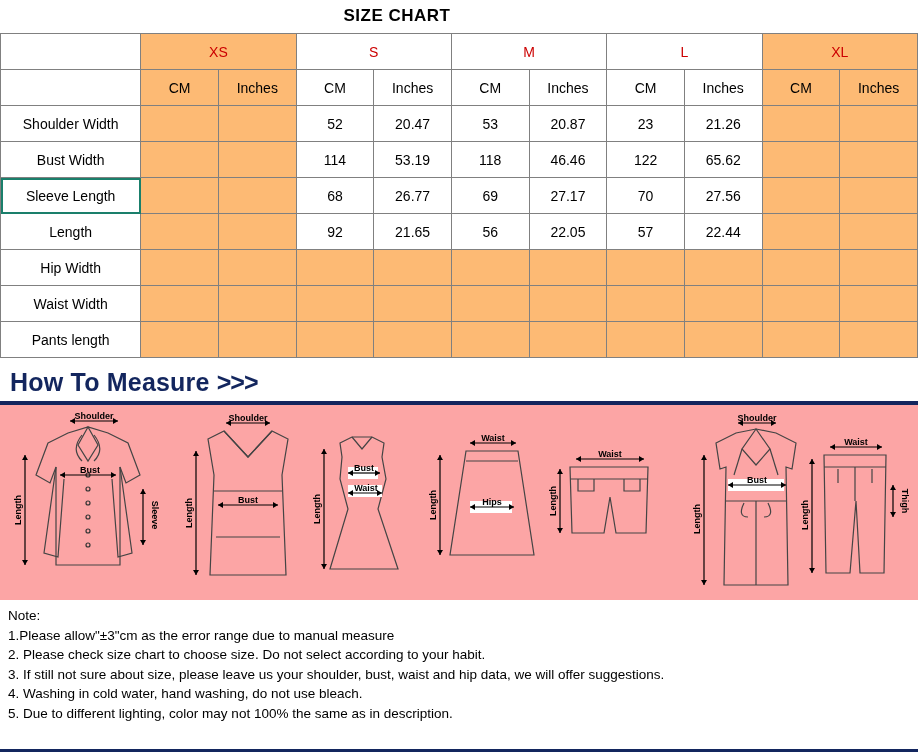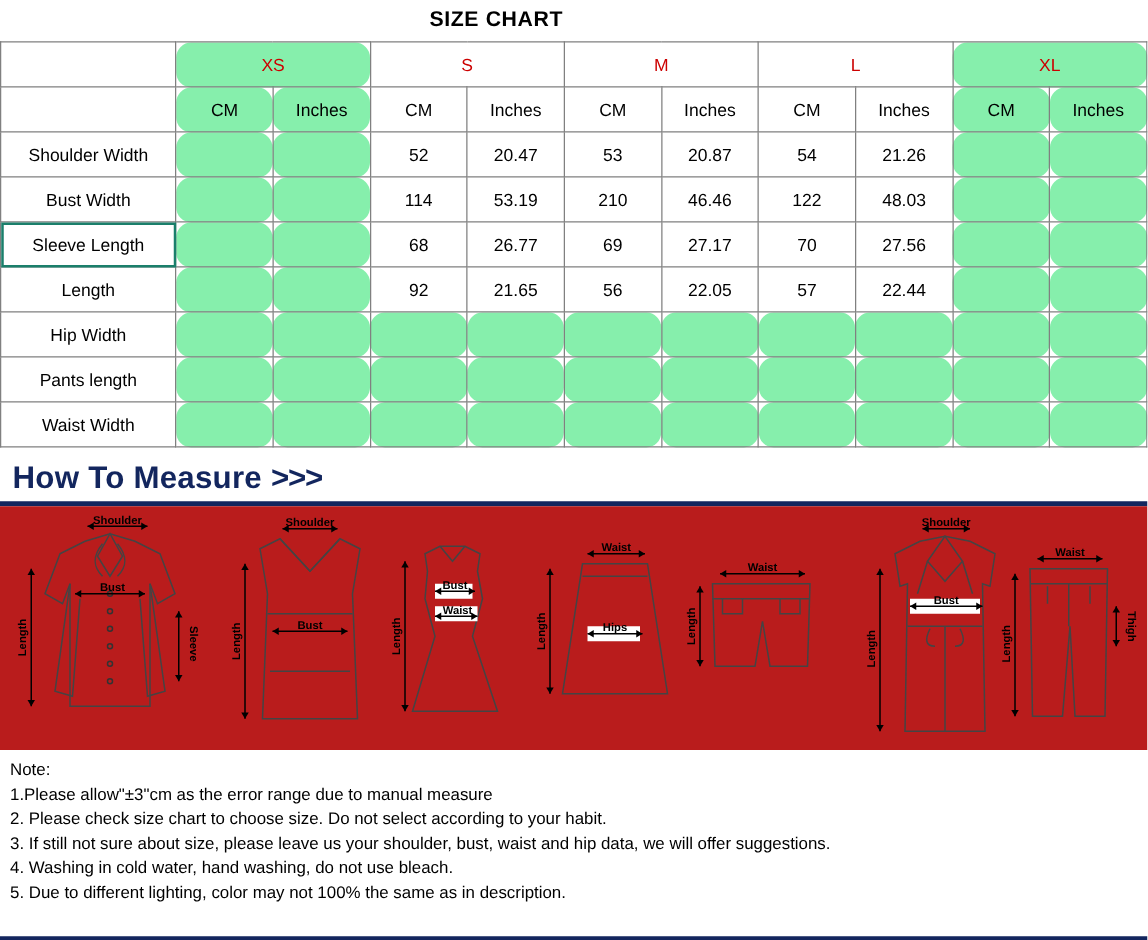--- a/index.html
+++ b/index.html
@@ -43,21 +43,21 @@
   }
   .col-label { width: 140px; }
   .col-unit  { width: 77.5px; }
 
   .hdr-size {
     font-size: 21px;
     font-weight: bold;
     color: #cc0000;
     height: 38px;
   }
-  .shaded { background: #86efac; border-radius: 12px; }
+  .shaded { background: #fdba74; }
   .row-label {
     text-align: center;
     font-size: 14px;
   }
   .unit-hdr {
     font-size: 13.5px;
     height: 30px;
   }
   .cell-val { font-size: 15px; }
   .focus-cell {
@@ -79,21 +79,21 @@
   .howto-title .arrows { letter-spacing: -1px; }
   .howto-rule {
     height: 4px;
     background: #13265e;
     width: 918px;
   }
   .figures {
     position: relative;
     width: 918px;
     height: 195px;
-    background: #b91c1c;
+    background: #fca5a5;
     overflow: hidden;
   }
   .figures svg { display: block; }
   
   .notes {
     padding: 6px 0 0 8px;
     font-size: 13.5px;
     line-height: 19.5px;
   }
   .notes div { white-space: nowrap; }
@@ -149,36 +149,36 @@
       </tr>
 
       <tr>
         <td class="row-label">Shoulder Width</td>
         <td class="cell-val shaded"></td>
         <td class="cell-val shaded"></td>
         <td class="cell-val">52</td>
         <td class="cell-val">20.47</td>
         <td class="cell-val">53</td>
         <td class="cell-val">20.87</td>
-        <td class="cell-val">54</td>
+        <td class="cell-val">23</td>
         <td class="cell-val">21.26</td>
         <td class="cell-val shaded"></td>
         <td class="cell-val shaded"></td>
       </tr>
 
       <tr>
         <td class="row-label">Bust Width</td>
         <td class="cell-val shaded"></td>
         <td class="cell-val shaded"></td>
         <td class="cell-val">114</td>
         <td class="cell-val">53.19</td>
-        <td class="cell-val">210</td>
+        <td class="cell-val">118</td>
         <td class="cell-val">46.46</td>
         <td class="cell-val">122</td>
-        <td class="cell-val">48.03</td>
+        <td class="cell-val">65.62</td>
         <td class="cell-val shaded"></td>
         <td class="cell-val shaded"></td>
       </tr>
 
       <tr>
         <td class="row-label focus-cell">Sleeve Length</td>
         <td class="cell-val shaded"></td>
         <td class="cell-val shaded"></td>
         <td class="cell-val">68</td>
         <td class="cell-val">26.77</td>
@@ -212,35 +212,35 @@
         <td class="cell-val shaded"></td>
         <td class="cell-val shaded"></td>
         <td class="cell-val shaded"></td>
         <td class="cell-val shaded"></td>
         <td class="cell-val shaded"></td>
         <td class="cell-val shaded"></td>
         <td class="cell-val shaded"></td>
       </tr>
 
       <tr>
+        <td class="row-label">Waist Width</td>
+        <td class="cell-val shaded"></td>
+        <td class="cell-val shaded"></td>
+        <td class="cell-val shaded"></td>
+        <td class="cell-val shaded"></td>
+        <td class="cell-val shaded"></td>
+        <td class="cell-val shaded"></td>
+        <td class="cell-val shaded"></td>
+        <td class="cell-val shaded"></td>
+        <td class="cell-val shaded"></td>
+        <td class="cell-val shaded"></td>
+      </tr>
+
+      <tr>
         <td class="row-label">Pants length</td>
-        <td class="cell-val shaded"></td>
-        <td class="cell-val shaded"></td>
-        <td class="cell-val shaded"></td>
-        <td class="cell-val shaded"></td>
-        <td class="cell-val shaded"></td>
-        <td class="cell-val shaded"></td>
-        <td class="cell-val shaded"></td>
-        <td class="cell-val shaded"></td>
-        <td class="cell-val shaded"></td>
-        <td class="cell-val shaded"></td>
-      </tr>
-
-      <tr>
-        <td class="row-label">Waist Width</td>
         <td class="cell-val shaded"></td>
         <td class="cell-val shaded"></td>
         <td class="cell-val shaded"></td>
         <td class="cell-val shaded"></td>
         <td class="cell-val shaded"></td>
         <td class="cell-val shaded"></td>
         <td class="cell-val shaded"></td>
         <td class="cell-val shaded"></td>
         <td class="cell-val shaded"></td>
         <td class="cell-val shaded"></td>

